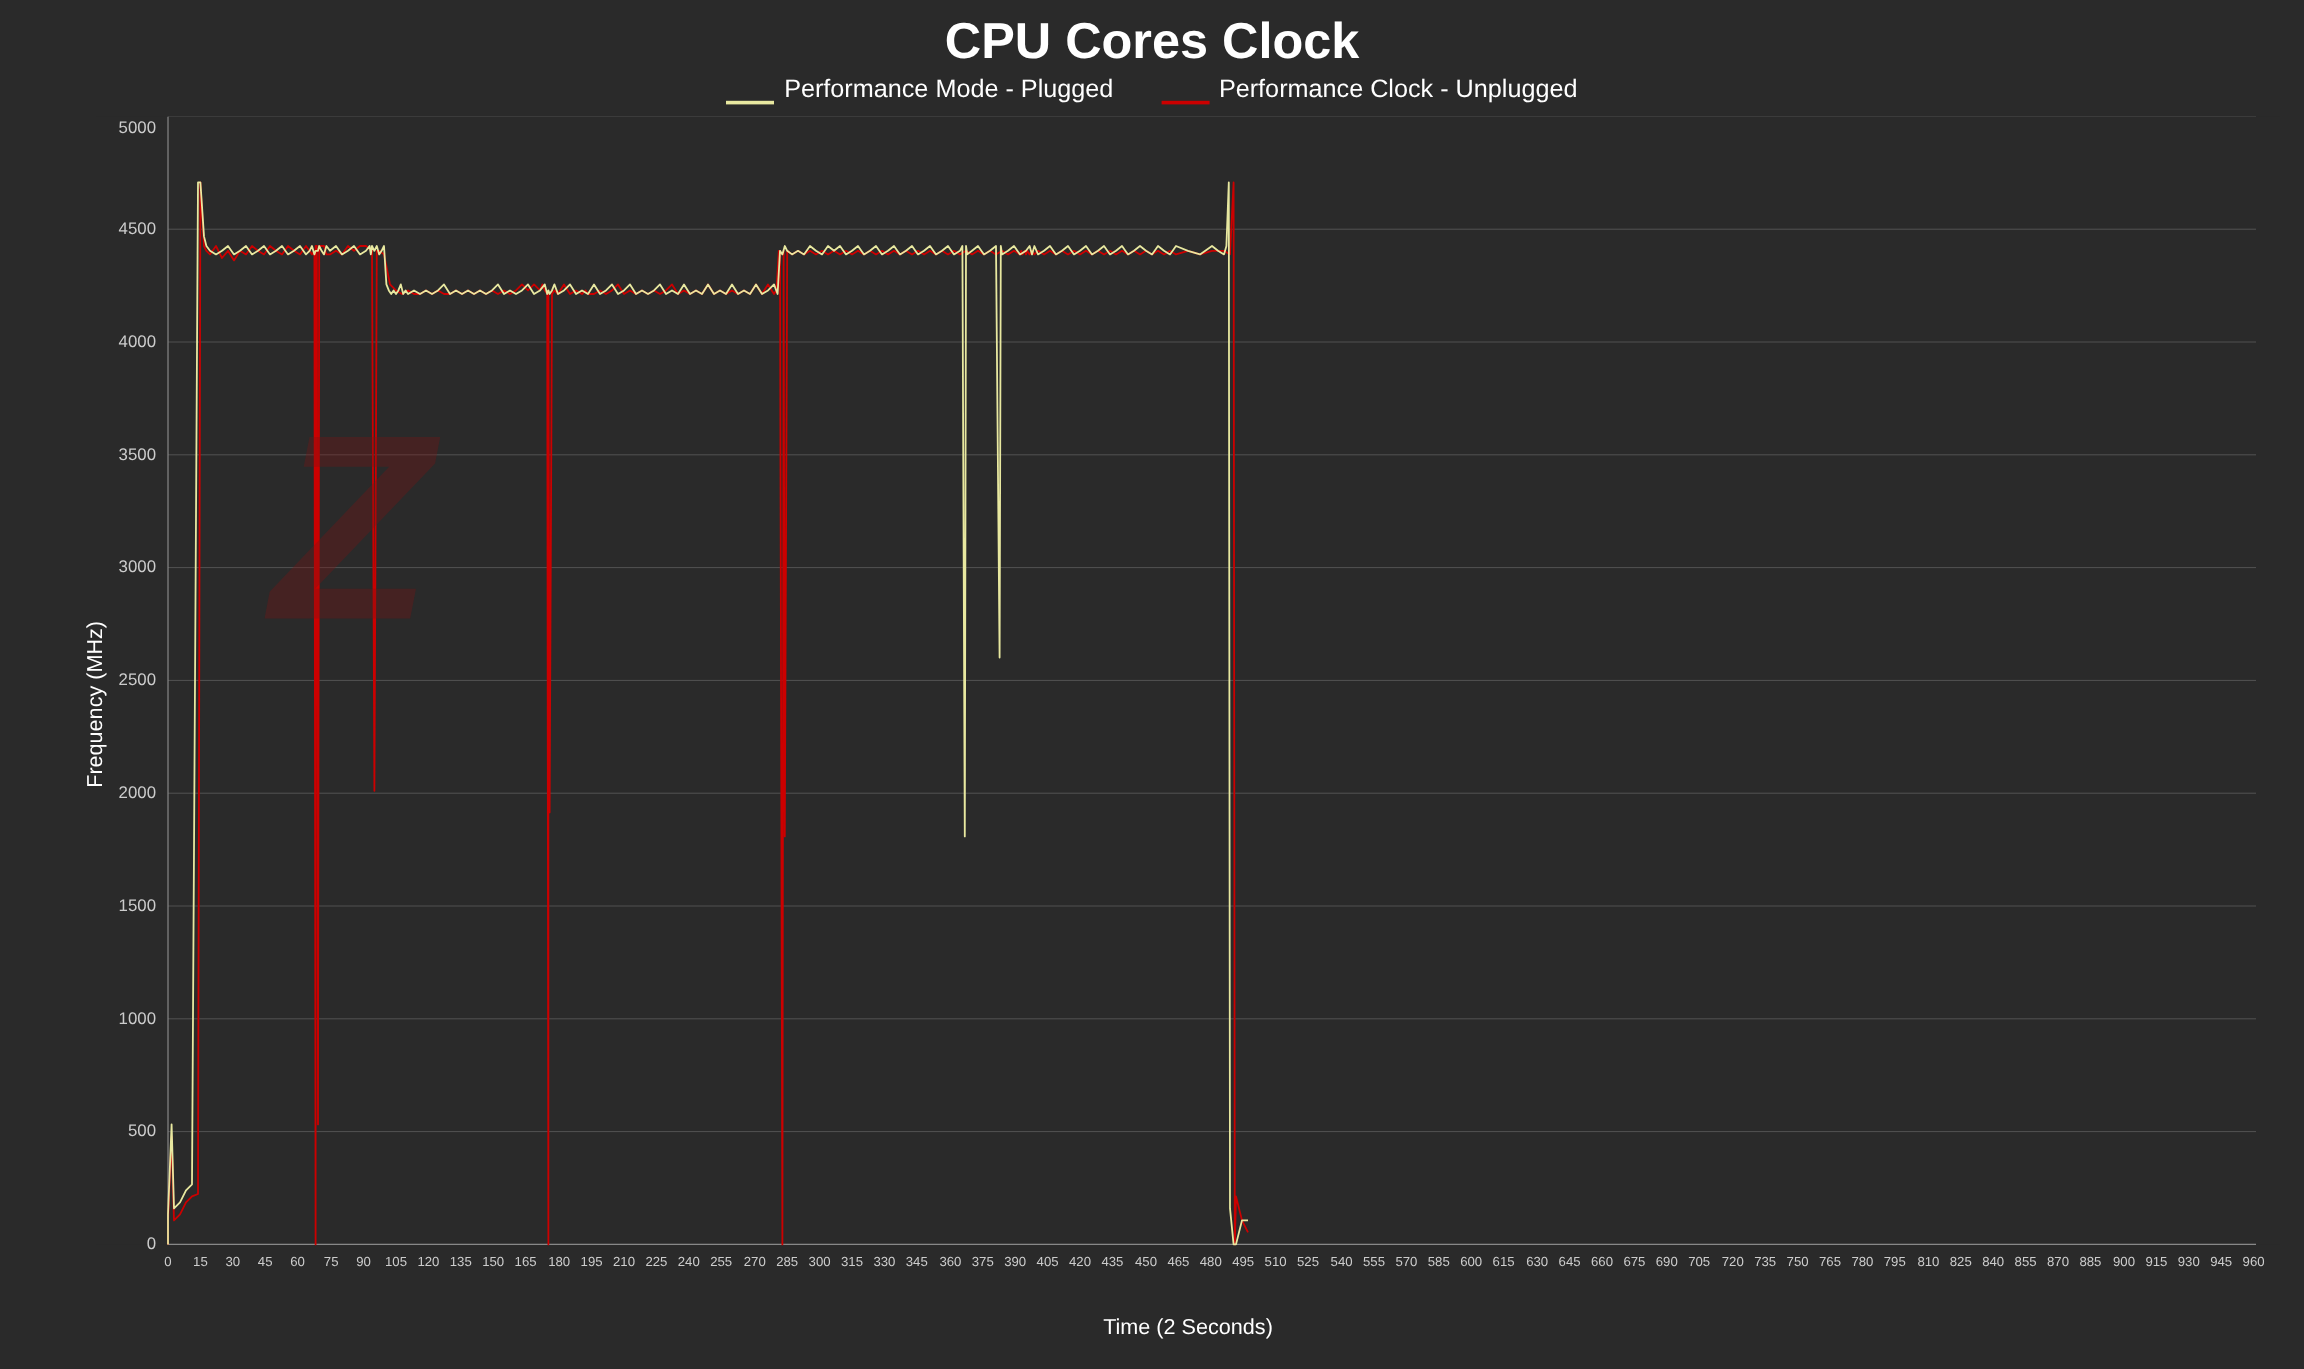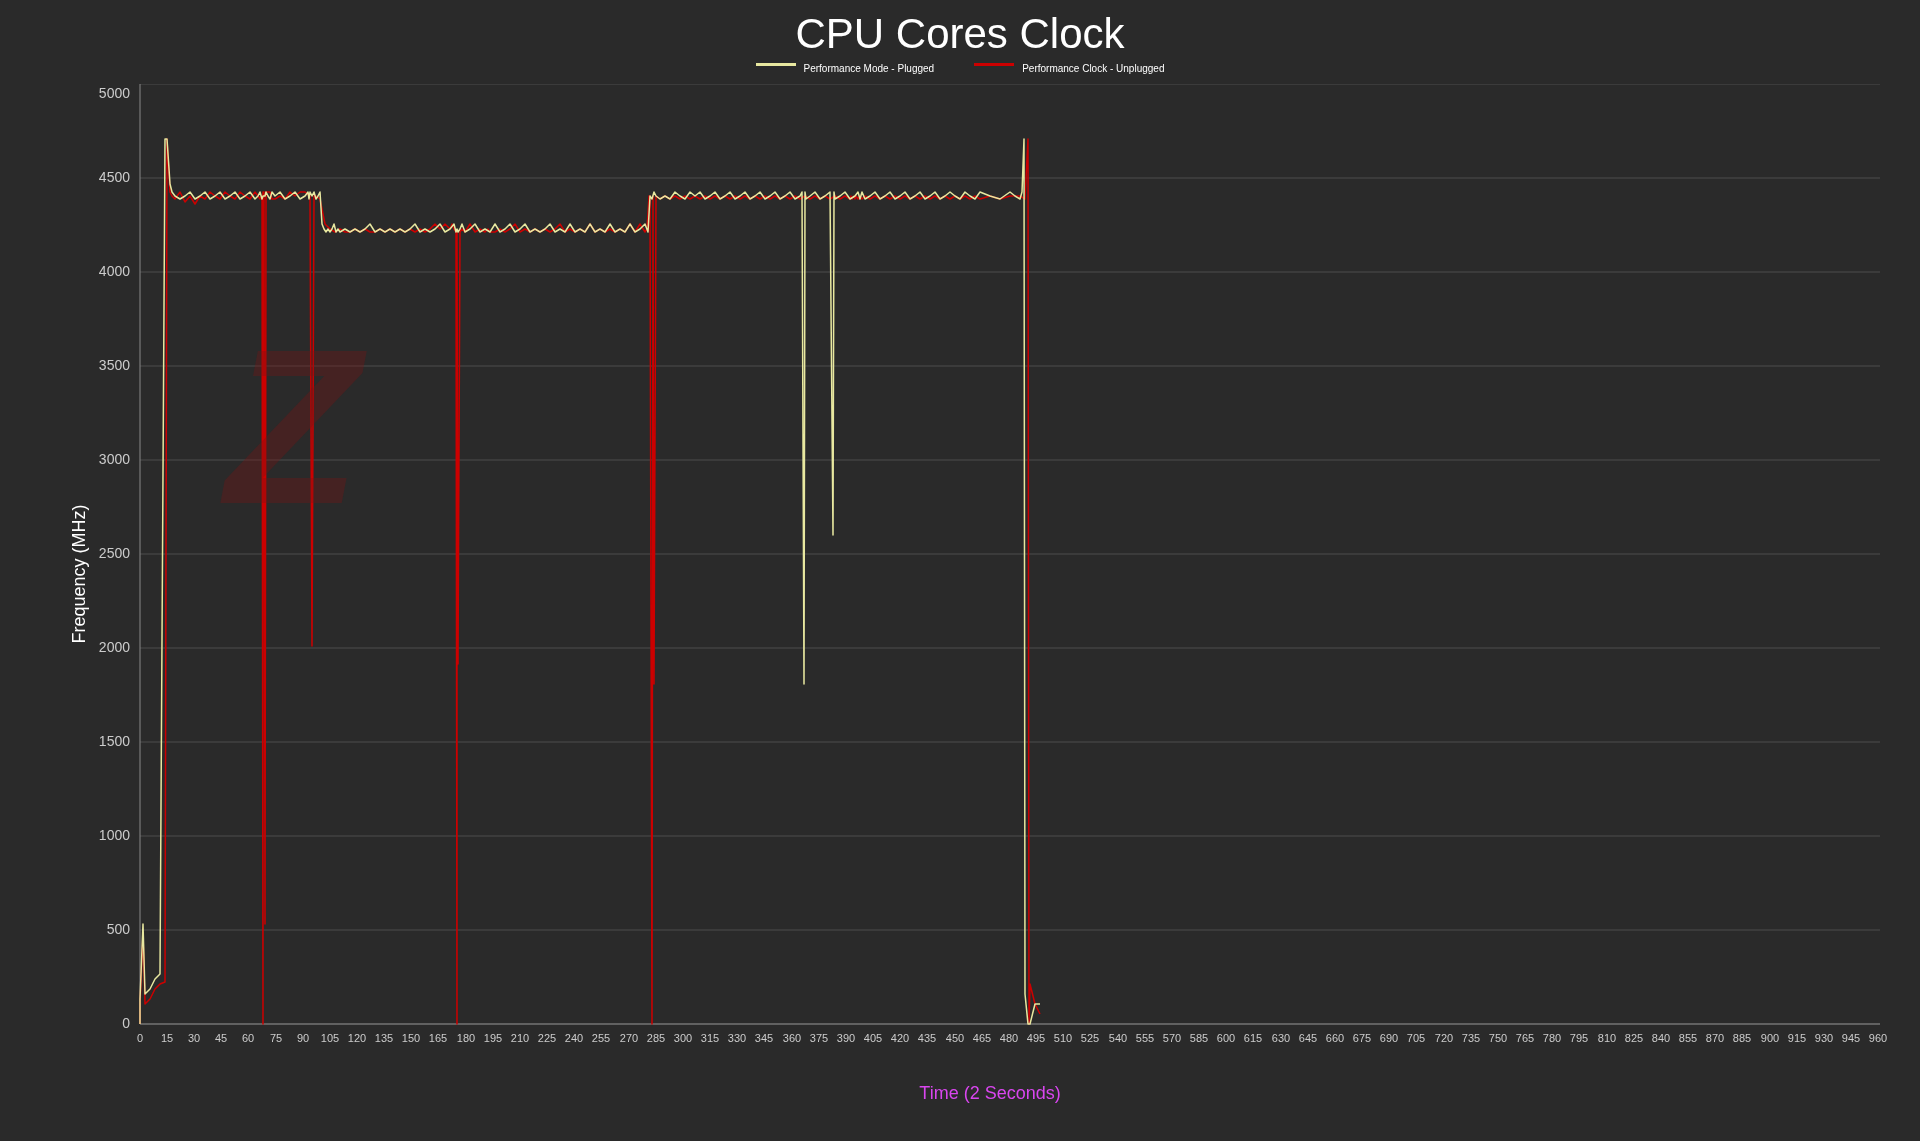--- a/index.html
+++ b/index.html
@@ -15,37 +15,37 @@
       height: 1141px;
       background: #2a2a2a;
       position: relative;
       display: flex;
       flex-direction: column;
       align-items: center;
     }
     .chart-title {
       color: #ffffff;
       font-size: 42px;
-      font-weight: normal;
+      font-weight: bold;
       margin-top: 10px;
       margin-bottom: 5px;
       text-align: center;
     }
     .legend {
       display: flex;
       gap: 40px;
       margin-bottom: 10px;
       align-items: center;
     }
     .legend-item {
       display: flex;
-      align-items: flex-start;
+      align-items: flex-end;
       gap: 8px;
       color: #ffffff;
-      font-size: 10px;
+      font-size: 21px;
     }
     .legend-line {
       width: 40px;
       height: 3px;
     }
     .chart-area {
       position: relative;
       width: 1820px;
       height: 980px;
       margin-left: 60px;
@@ -57,21 +57,21 @@
       transform: translateX(-60px) translateY(-50%) rotate(-90deg);
       color: #ffffff;
       font-size: 18px;
       white-space: nowrap;
     }
     .x-axis-label {
       position: absolute;
       bottom: -40px;
       left: 50%;
       transform: translateX(-50%);
-      color: #d946ef;
+      color: #ffffff;
       font-size: 18px;
     }
     svg.chart-svg {
       width: 100%;
       height: 100%;
     }
     .watermark {
       position: absolute;
       top: 50%;
       left: 50%;

